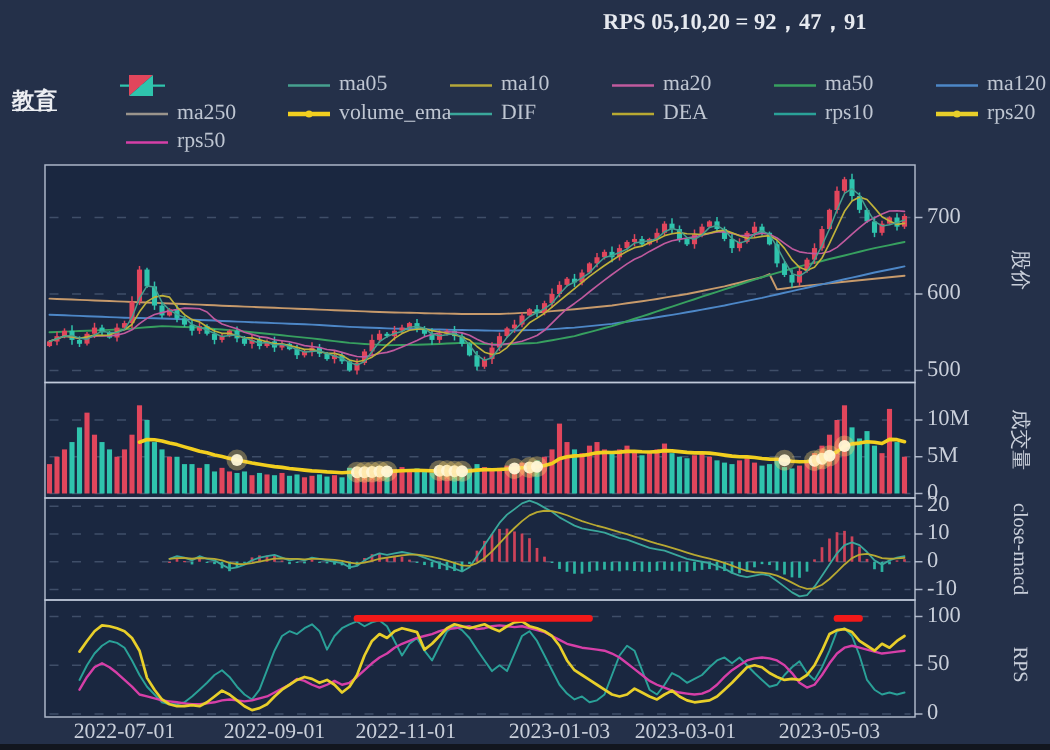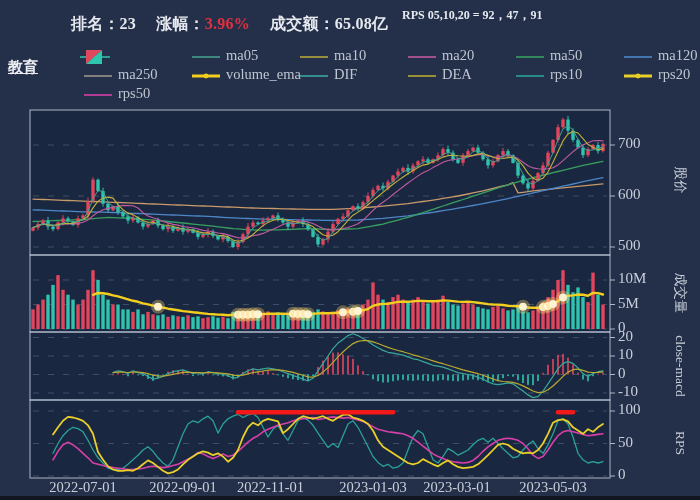--- a/index.html
+++ b/index.html
@@ -1,35 +1,30 @@
 <!DOCTYPE html>
 <html><head>
 <meta charset="utf-8">
 <style>
   html,body{margin:0;padding:0;background:#1c2438;}
   .stage{position:relative;width:700px;height:500px;background:#243049;overflow:hidden;
          font-family:"Liberation Serif","DejaVu Serif",serif;}
   .header{position:absolute;left:71px;top:14px;font-size:16px;font-weight:bold;color:#e6e9ef;letter-spacing:.2px;white-space:nowrap;}
   .header .sp{margin-left:16px;}
   .header .red{color:#e03140;}
-  .rps-box{position:absolute;left:402px;top:6px;font-size:12px;font-weight:bold;color:#e6e9ef;line-height:18px;white-space:nowrap;}
+  .rps-box{position:absolute;left:402px;top:6px;font-size:15px;font-weight:bold;color:#e6e9ef;line-height:18px;white-space:nowrap;}
   .sector{position:absolute;left:8px;top:58px;font-size:15px;font-weight:bold;color:#eceef2;text-decoration:underline;}
   svg text{font-family:"Liberation Serif","DejaVu Serif",serif;}
   .bottom-strip{position:absolute;left:0;top:496px;width:700px;height:4px;background:#12161f;}
 </style>
 </head>
 <body>
 
 <div class="stage">
 
-  <div class="header">
-    <span>排名：</span><span>23</span>
-    <span class="sp">涨幅：</span><span class="red">3.96%</span>
-    <span class="sp">成交额：</span><span>65.08亿</span>
-  </div>
 
   <div class="rps-box">
     <div>RPS 05,10,20 = 92，47，91</div>
   </div>
 
   <div class="sector">教育</div>
 
   <svg id="chart" width="700" height="500" viewBox="0 0 700 500" style="position:absolute;left:0;top:0;">
       <rect x="30" y="110" width="580" height="145" fill="#1a2740"></rect>
       <rect x="30" y="255" width="580" height="77" fill="#1a2740"></rect>

